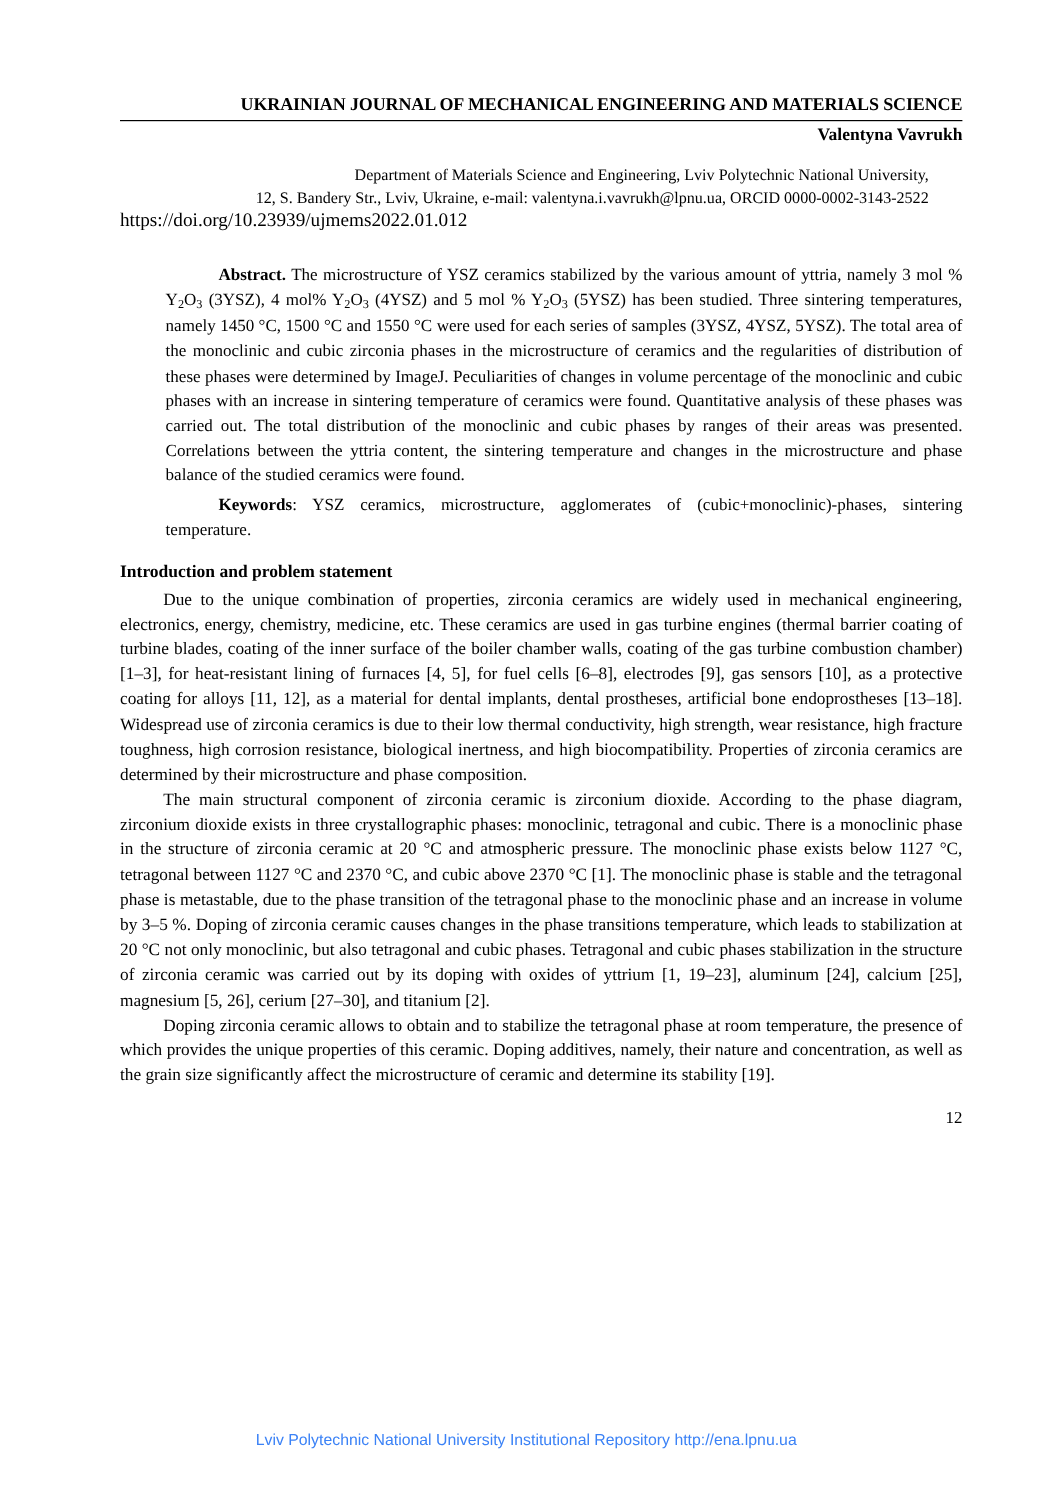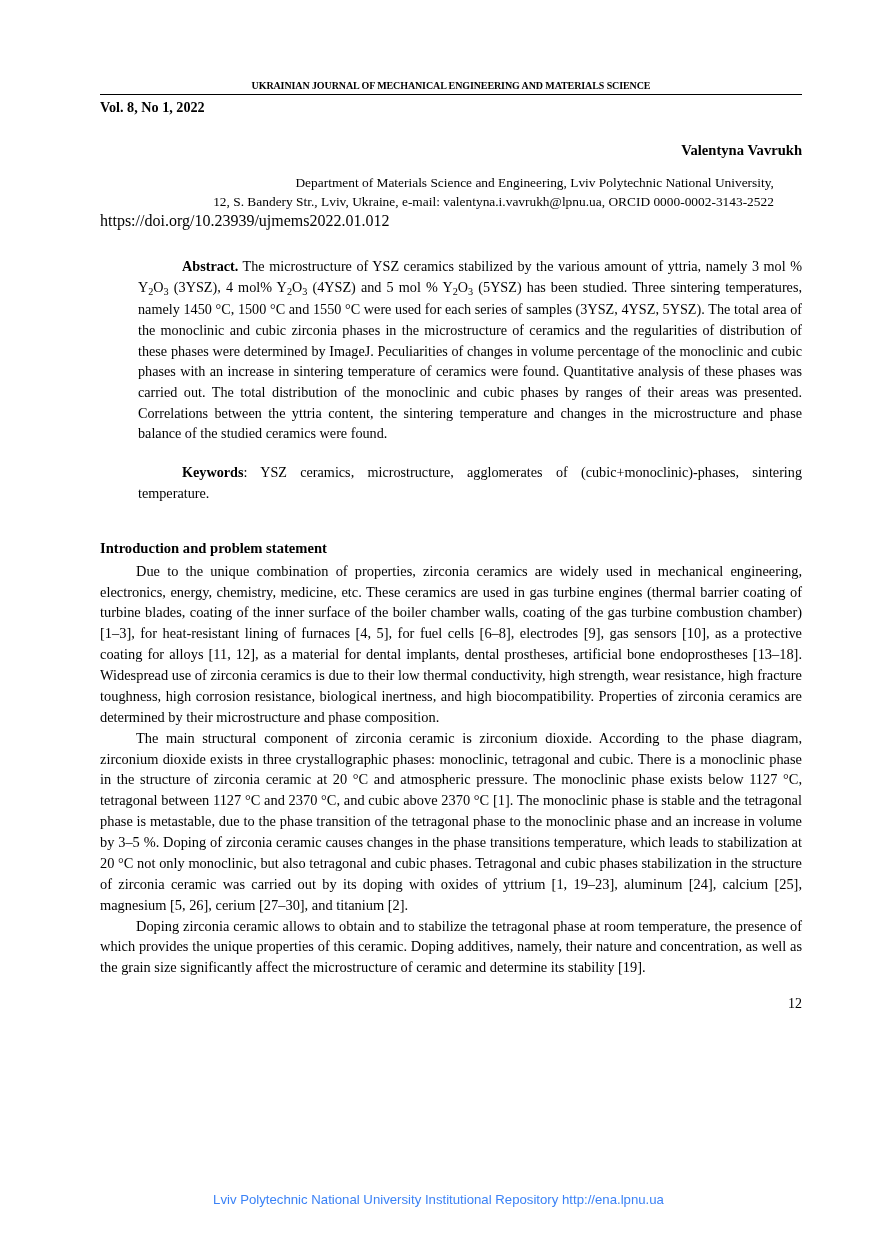--- a/index.html
+++ b/index.html
@@ -17,24 +17,24 @@
   }
   .page {
     position: absolute;
     left: 0; top: 0;
     width: 877px;
     height: 1240px;
     box-sizing: border-box;
     padding: 80px 75px 0 100px;
   }
   .journal-title {
-    font-size: 10px;
+    font-size: 15px;
     font-weight: bold;
     letter-spacing: -0.1px;
-    text-align: center;
+    text-align: right;
     white-space: nowrap;
   }
   .rule {
     border: none;
     border-top: 1.6px solid #000;
     margin: 3px 0 4px 0;
   }
   .volume-line {
     font-size: 14.2px;
     font-weight: bold;
@@ -72,31 +72,31 @@
   }
   .doi {
     font-size: 16px;
     margin-bottom: 26px;
   }
   .abstract {
     font-size: 14.2px;
     line-height: 1.46;
     text-align: justify;
     text-justify: inter-word;
-    margin: 0 0 18px 38px;
+    margin: 0 0 4px 38px;
     text-indent: 44px;
   }
   .abstract .lead {
     font-weight: bold;
   }
   .keywords {
     font-size: 14.2px;
     line-height: 1.46;
     text-align: justify;
-    margin: 0 0 36px 38px;
+    margin: 0 0 16px 38px;
     text-indent: 44px;
   }
   .keywords .lead {
     font-weight: bold;
   }
   .section-head {
     text-align: left;
     font-size: 14.6px;
     font-weight: bold;
     margin: 6px 0 4px 0;
@@ -126,21 +126,20 @@
   }
   sub { font-size: 0.72em; vertical-align: -0.25em; }
 </style>
 </head>
 <body>
 
 <div class="page">
 
   <div class="journal-title">UKRAINIAN JOURNAL OF MECHANICAL ENGINEERING AND MATERIALS SCIENCE</div>
   <hr class="rule">
-  <div class="volume-line">Vol. 8, No 1, 2022</div>
 
   <div class="author">Valentyna Vavrukh</div>
 
   <div class="affiliation">
     <div>Department of Materials Science and Engineering, Lviv Polytechnic National University,</div>
     <div>12, S. Bandery Str., Lviv, Ukraine, e-mail: valentyna.i.vavrukh@lpnu.ua, ORCID 0000-0002-3143-2522</div>
   </div>
 
 
   <div class="doi">https://doi.org/10.23939/ujmems2022.01.012</div>

